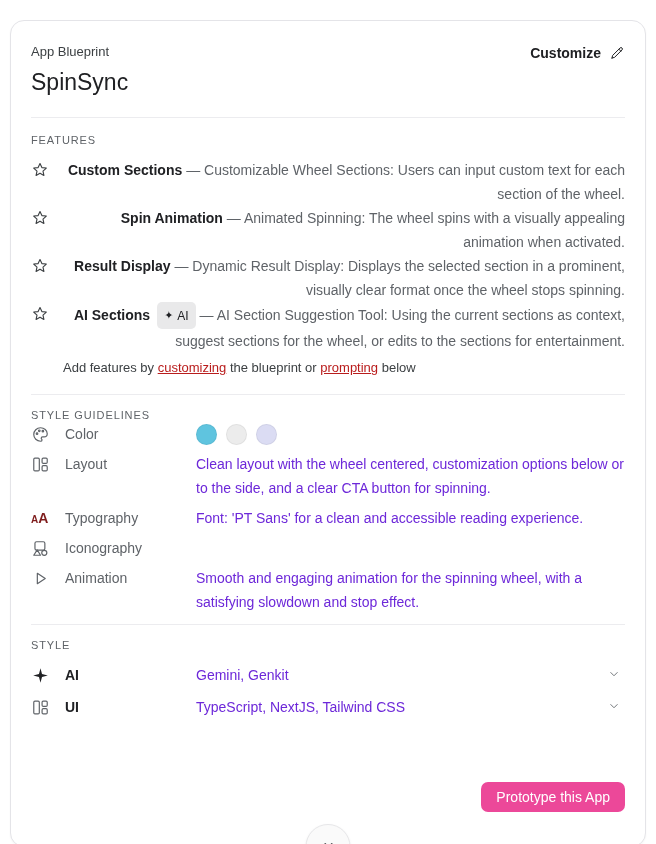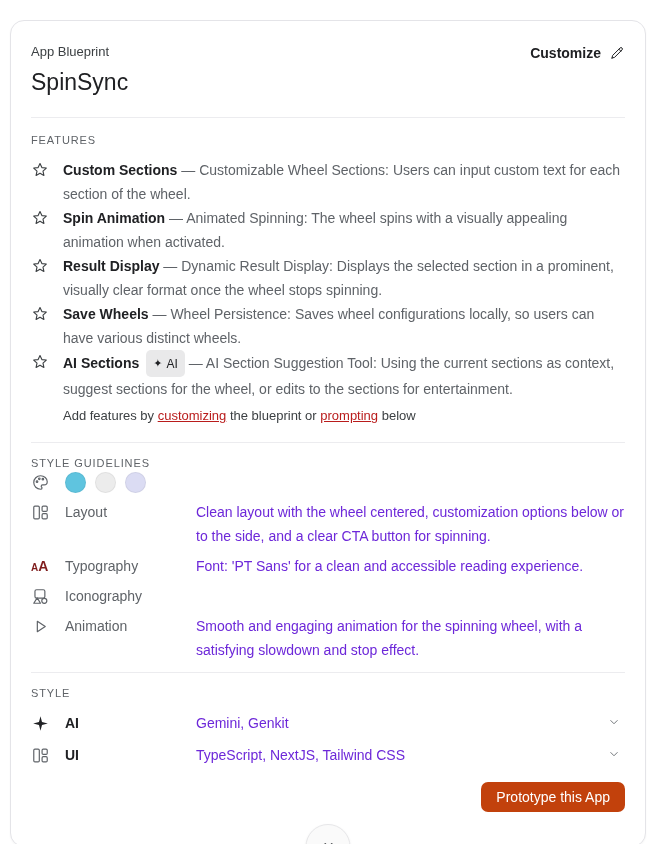--- a/index.html
+++ b/index.html
@@ -22,21 +22,21 @@
     font-family:inherit;font-size:14px;font-weight:700;color:#202124;padding:2px 0;}
   .divider{border:none;border-top:1px solid #ECECEF;margin:0;}
   .d1{margin-top:19px;}
   .sec-label{font-size:11px;letter-spacing:.9px;color:#5F6368;font-weight:500;line-height:14px;}
   
   .features{padding-top:15px;}
   .features .sec-label{margin-bottom:11px;}
   .feature-item{display:grid;grid-template-columns:32px 1fr;align-items:start;}
   .f-icon{padding-top:3px;}
   .f-icon svg{width:18px;height:18px;display:block;}
-  .f-text{font-size:14px;line-height:24px;}
+  .f-text{font-size:14px;line-height:24px;text-align:right;}
   .f-name{font-weight:600;color:#202124;}
   .f-desc{color:#5F6368;}
   .ai-badge{display:inline-flex;align-items:center;gap:4px;background:#E9E9EA;border-radius:5px;
     padding:1.5px 7px;font-size:12px;font-weight:500;color:#202124;margin-left:7px;vertical-align:1px;}
   .ai-badge .spark{font-size:11px;line-height:1;}
   .f-note{grid-column:2;font-size:13px;line-height:20px;color:#3C4043;margin:5px 0 0 32px;}
   .f-note a{color:#b91c1c;text-decoration:underline;cursor:pointer;}
   
   .sg{padding-top:13px;}
   .sg .sec-label{margin-bottom:0;}
@@ -120,28 +120,20 @@
             </svg>
           </span>
           <div class="f-text"><span class="f-name">Result Display</span><span class="f-desc"> — Dynamic Result Display: Displays the selected section in a prominent, visually clear format once the wheel stops spinning.</span></div>
         </div>
         <div class="feature-item">
           <span class="f-icon">
             <svg viewBox="0 0 24 24" class="star">
               <path d="M12 3.4l2.5 5.4 5.9.6-4.4 4 1.2 5.9L12 16.2l-5.2 3.1 1.2-5.9-4.4-4 5.9-.6z"></path>
             </svg>
           </span>
-          <div class="f-text"><span class="f-name">Save Wheels</span><span class="f-desc"> — Wheel Persistence: Saves wheel configurations locally, so users can have various distinct wheels.</span></div>
-        </div>
-        <div class="feature-item">
-          <span class="f-icon">
-            <svg viewBox="0 0 24 24" class="star">
-              <path d="M12 3.4l2.5 5.4 5.9.6-4.4 4 1.2 5.9L12 16.2l-5.2 3.1 1.2-5.9-4.4-4 5.9-.6z"></path>
-            </svg>
-          </span>
           <div class="f-text"><span class="f-name">AI Sections</span><span class="ai-badge" style="background: rgb(233, 233, 234);">
               <span class="spark">✦</span>
               <span>AI</span>
             </span><span class="f-desc"> — AI Section Suggestion Tool: Using the current sections as context, suggest sections for the wheel, or edits to the sections for entertainment.</span></div>
         </div>
       </div>
     <div class="f-note">
       <span>Add features by </span><a>customizing</a><span> the blueprint or </span><a>prompting</a><span> below</span>
     </div>
   </div>
@@ -153,20 +145,21 @@
     <div>
         <div class="sg-row">
           <span class="r-icon">
             <svg viewBox="0 0 24 24" class="ic">
               <path d="M12 3.5a8.5 8.5 0 1 0 0 17c1.3 0 1.9-.8 1.9-1.6 0-.4-.2-.8-.5-1.1-.3-.3-.5-.7-.5-1.2 0-.9.8-1.6 1.7-1.6h1.9a4 4 0 0 0 4-4c0-4.2-3.8-7.5-8.5-7.5z"></path>
               <circle cx="7.6" cy="11" r="1"></circle>
               <circle cx="10.5" cy="7.3" r="1"></circle>
               <circle cx="15" cy="7.8" r="1"></circle>
             </svg>
           </span>
+          <div class="r-label">Color</div>
           <div class="swatches">
             <span class="swatch" style="background: rgb(95, 196, 223);"></span>
             <span class="swatch" style="background: rgb(236, 236, 236);"></span>
             <span class="swatch" style="background: rgb(219, 220, 243);"></span>
           </div>
         </div>
         <div class="sg-row">
           <span class="r-icon">
             <svg viewBox="0 0 24 24" class="ic">
               <rect x="3.5" y="4" width="7" height="16" rx="1.5"></rect>
@@ -236,21 +229,21 @@
           <button class="chev-btn">
             <span><svg viewBox="0 0 24 24" class="ic">
                 <path d="M6.5 9.5l5.5 5.5 5.5-5.5"></path>
               </svg></span>
           </button>
         </div>
       </div>
   </div>
 
   <div class="footer">
-    <button class="proto-btn" style="background: #c2410c;">Prototype this App</button>
+    <button class="proto-btn" style="background: #ec4899; margin-top: 48px;">Prototype this App</button>
   </div>
 
   <div class="expand-circle">
     <span>
       <svg viewBox="0 0 24 24" class="ic" style="stroke:#3C4043;stroke-width:2;">
           <path d="M7 10l5 5 5-5"></path>
         </svg>
     </span>
   </div>
 

